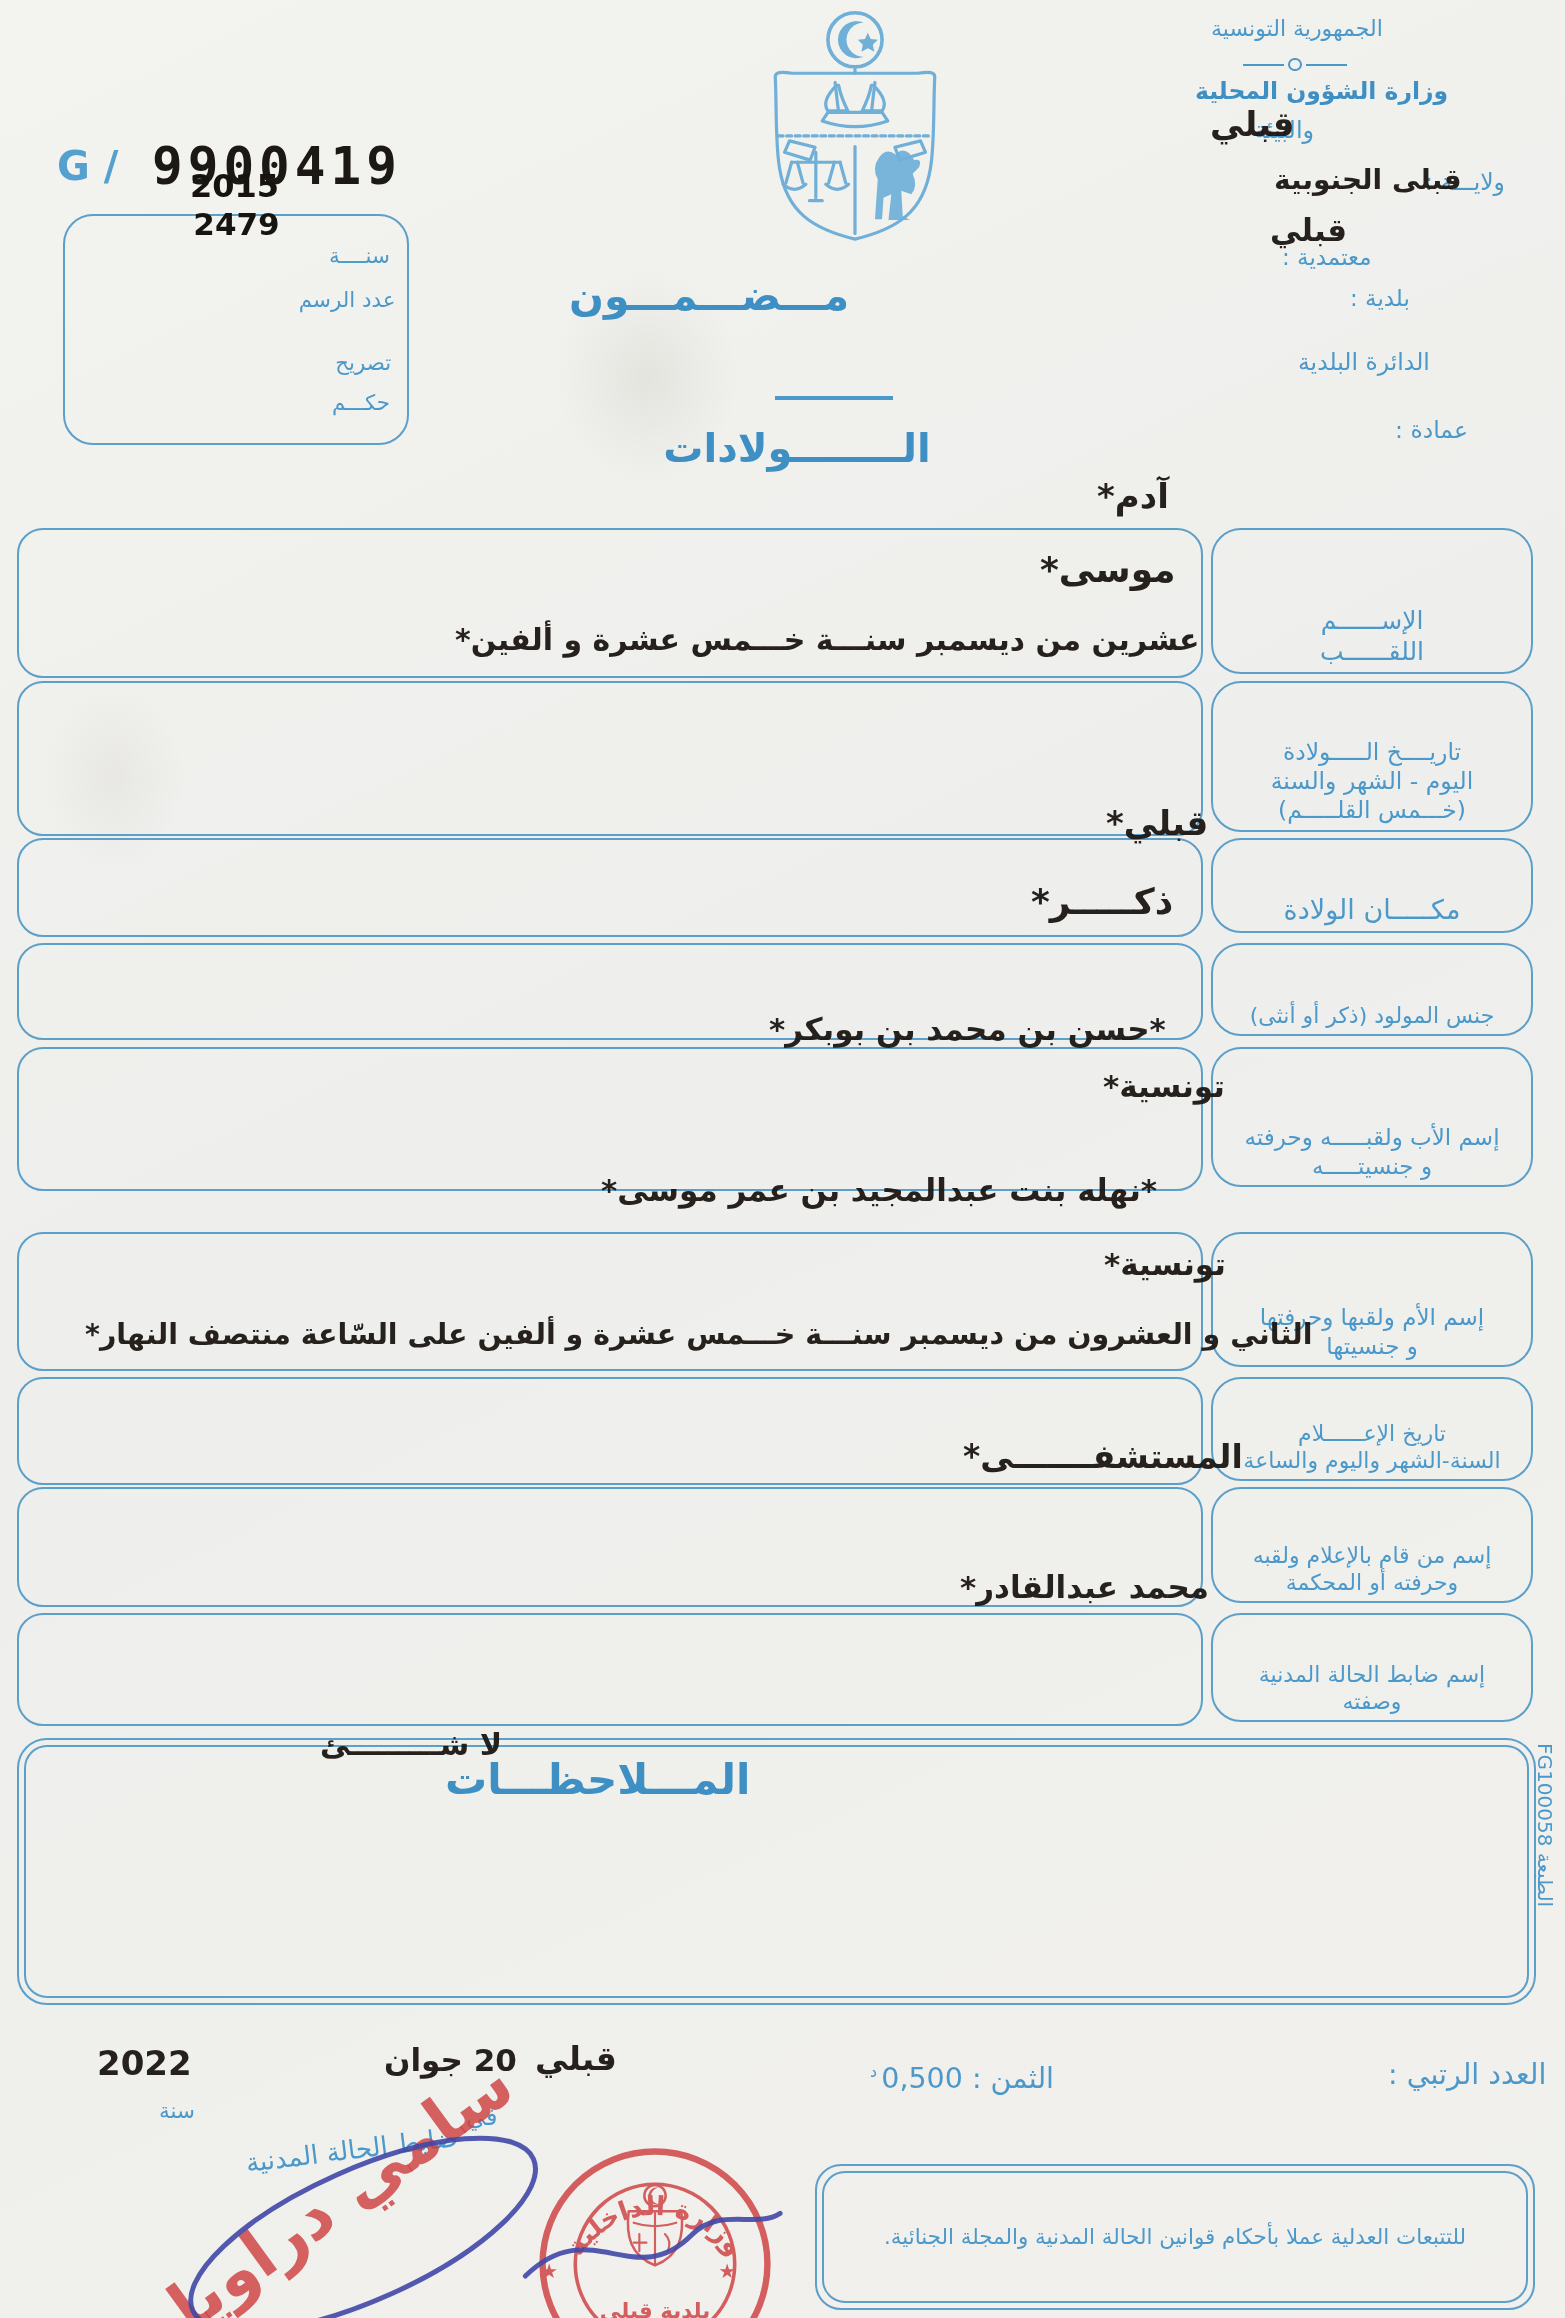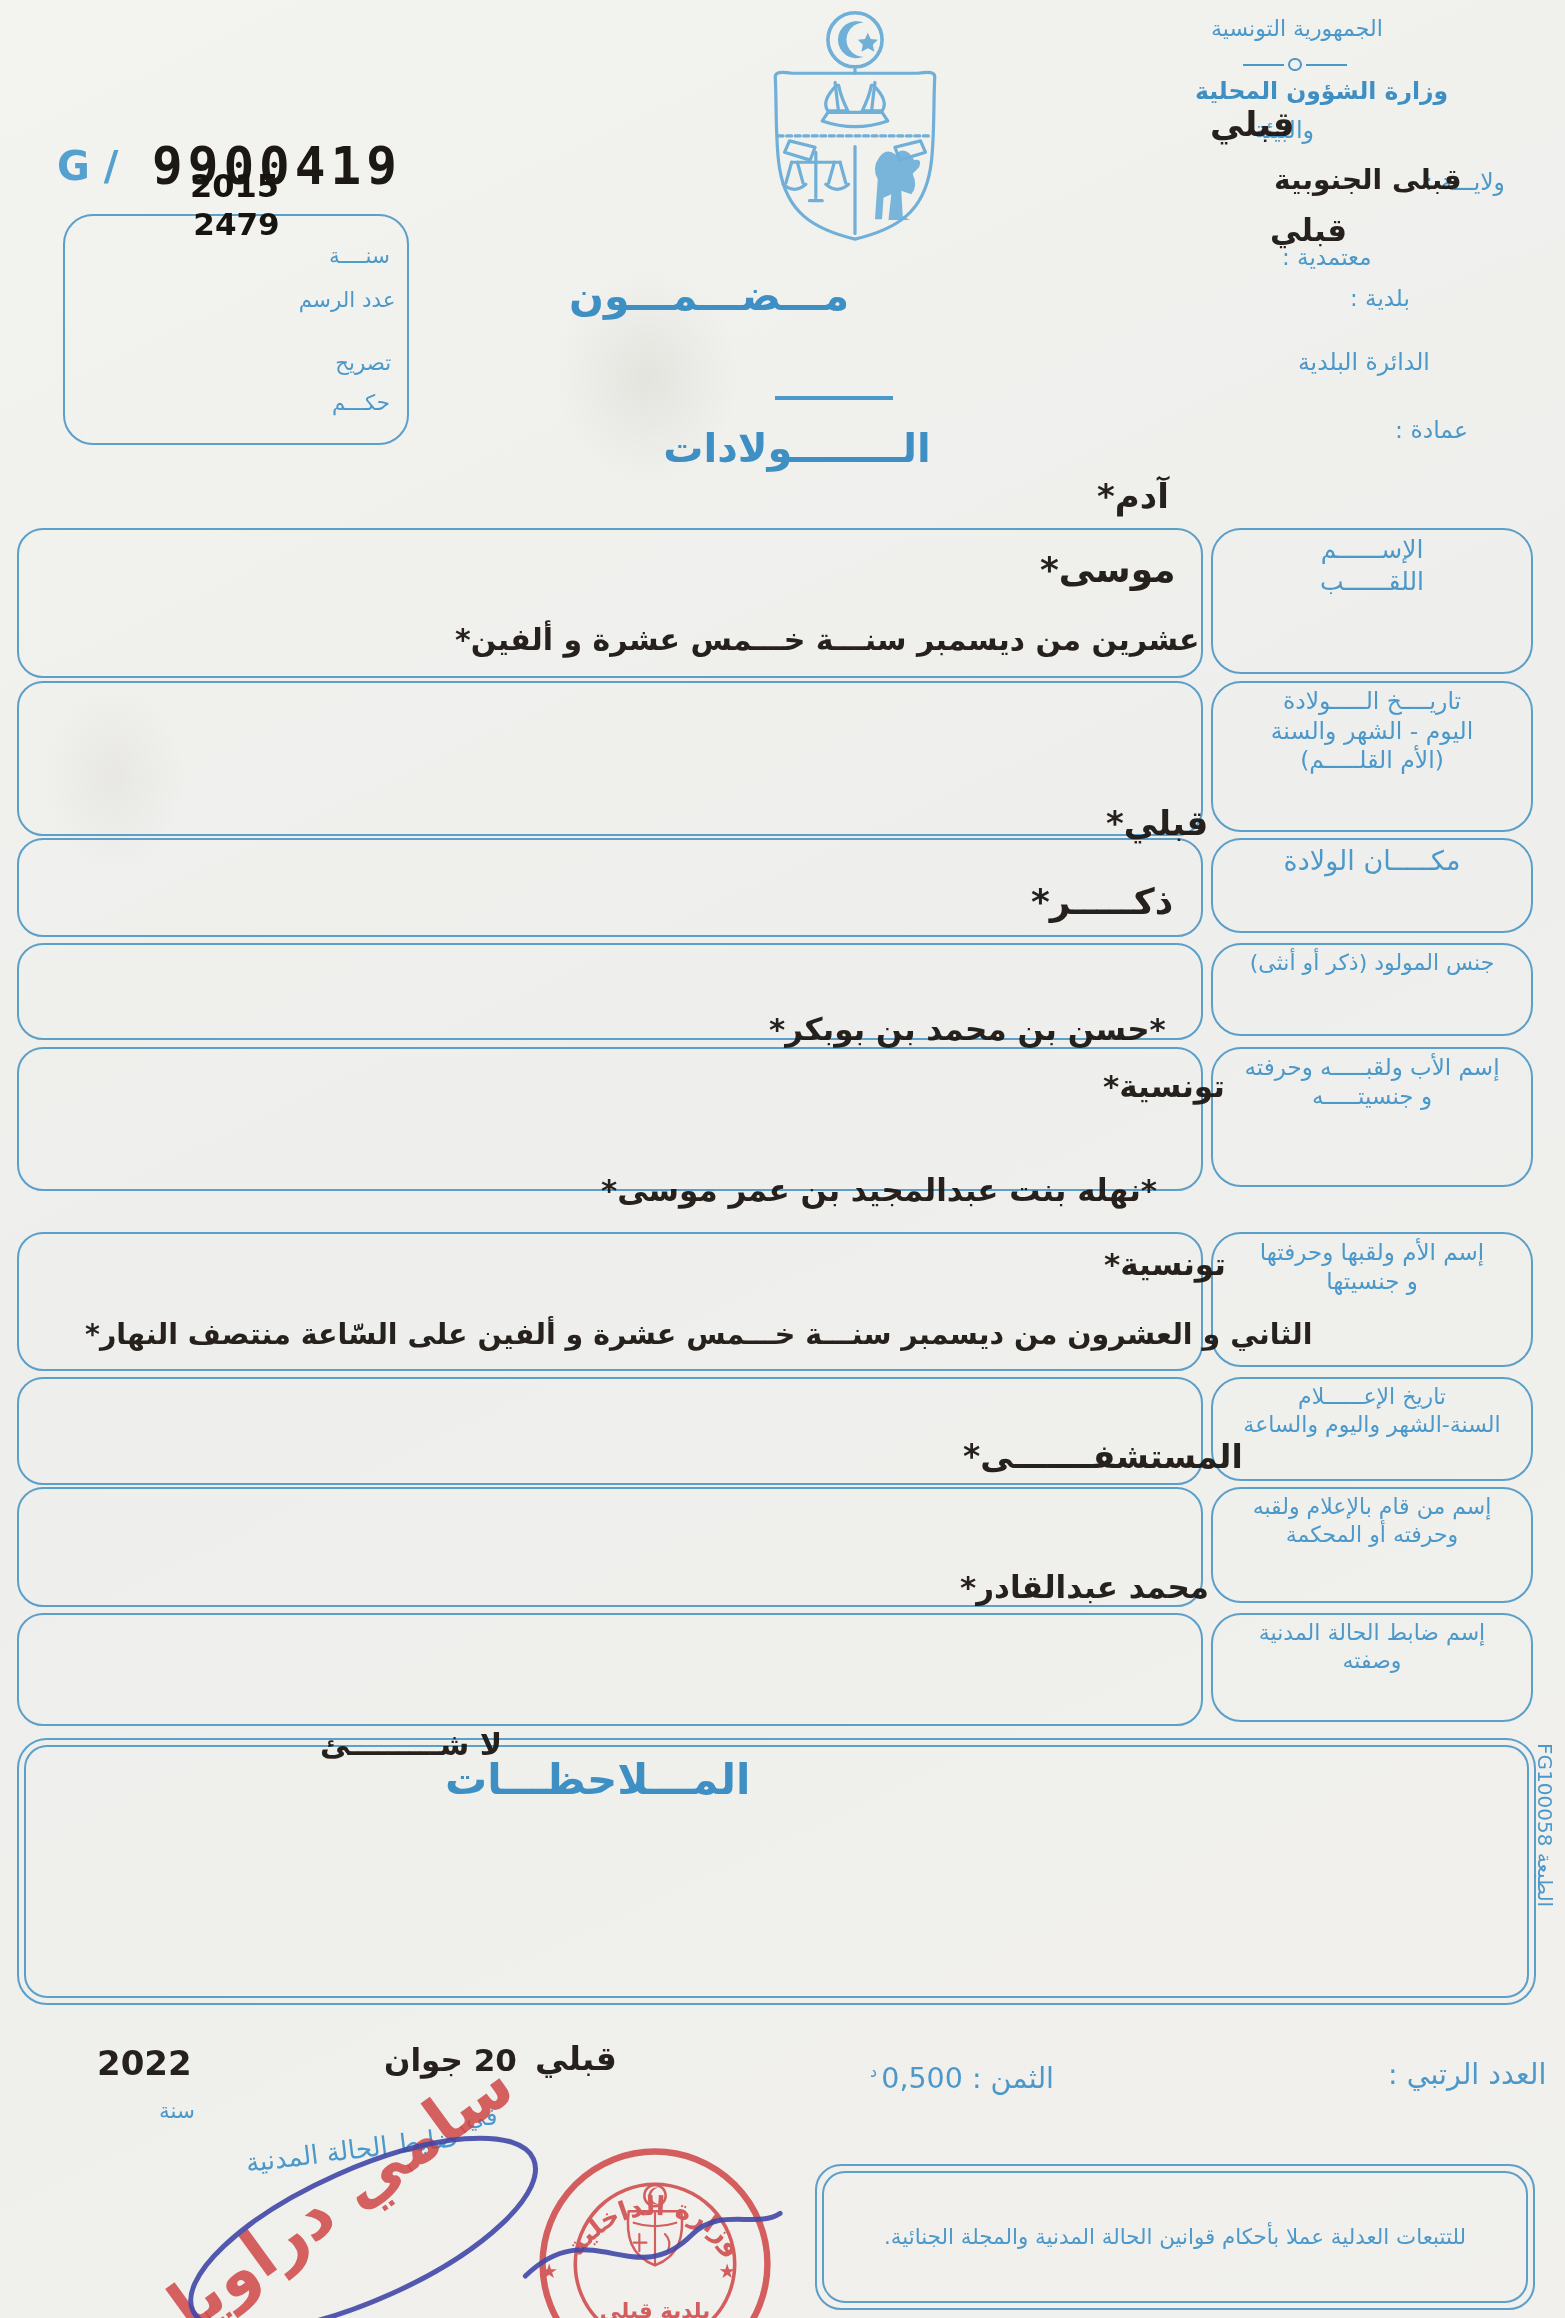--- a/index.html
+++ b/index.html
@@ -7,21 +7,21 @@
     position:relative;width:1566px;height:2319px;overflow:hidden;
     background:linear-gradient(155deg,#f3f3ef 0%,#eeefec 45%,#f1f0ec 100%);
     font-family:"DejaVu Sans",sans-serif;direction:rtl;
   }
   .abs{position:absolute;white-space:nowrap;}
   .blue{color:#4b98ca;}
   .bluedark{color:#3e90c4;}
   .box{position:absolute;border:2.9px solid #5c9fc9;border-radius:26px;background:transparent;}
   .lbox{
     position:absolute;border:2.9px solid #5c9fc9;border-radius:30px;
-    display:flex;flex-direction:column;justify-content:flex-start;align-items:center;
+    display:flex;flex-direction:column;justify-content:flex-end;align-items:center;
     color:#4b98ca;font-size:25px;text-align:center;padding:4.3px 10px;box-sizing:border-box;
   }
   .lbox span{display:block;line-height:1.25;}
   .dbl{position:absolute;border:2.9px solid #5c9fc9;border-radius:30px;box-sizing:border-box;}
   .dbl::after{content:"";position:absolute;inset:5px;border:2.1px solid #5c9fc9;border-radius:23px;}
   .stampb{position:absolute;white-space:nowrap;color:#1a1511;font-weight:bold;opacity:.94;}
   .smudge{position:absolute;border-radius:50%;pointer-events:none;}
   .hdr-div{position:absolute;display:flex;align-items:center;gap:4.3px;}
   .hdr-div .ln{width:41px;height:0;border-top:2.1px solid #4b98ca;}
   .hdr-div .dot{width:9.3px;height:9.3px;border:2.1px solid #4b98ca;border-radius:50%;}
@@ -104,21 +104,21 @@
   <div class="box" style="left:18px;top:1487px;width:1182px;height:116px;"></div>
   <div class="box" style="left:18px;top:1613px;width:1182px;height:109px;"></div>
 
   <div class="lbox" style="left:1212px;top:528px;width:322px;height:146px;">
     <span>الإســــــم</span>
     <span>اللقــــــب</span>
   </div>
   <div class="lbox" style="left:1212px;top:681px;width:322px;height:151px;font-size:23.5px;">
     <span>تاريــــخ الـــــولادة</span>
     <span>اليوم - الشهر والسنة</span>
-    <span>(الأم القلـــــم)</span>
+    <span>(خـــمس القلـــــم)</span>
   </div>
   <div class="lbox" style="left:1212px;top:838px;width:322px;height:95px;font-size:27px;">
     <span>مكـــــان الولادة</span>
   </div>
   <div class="lbox" style="left:1212px;top:943px;width:322px;height:93px;font-size:22px;">
     <span>جنس المولود (ذكر أو أنثى)</span>
   </div>
   <div class="lbox" style="left:1212px;top:1047px;width:322px;height:140px;font-size:23px;">
     <span>إسم الأب ولقبـــــه وحرفته</span>
     <span>و جنسيتـــــه</span>

